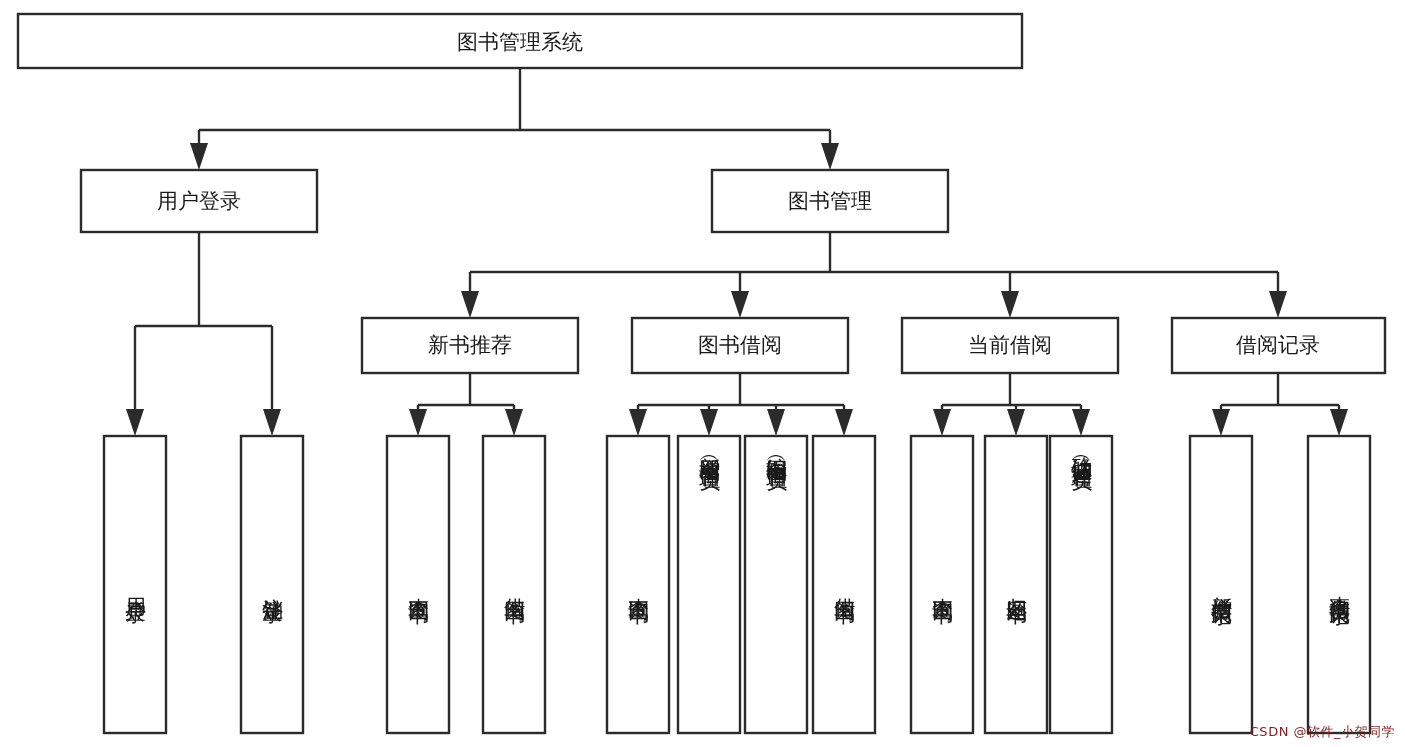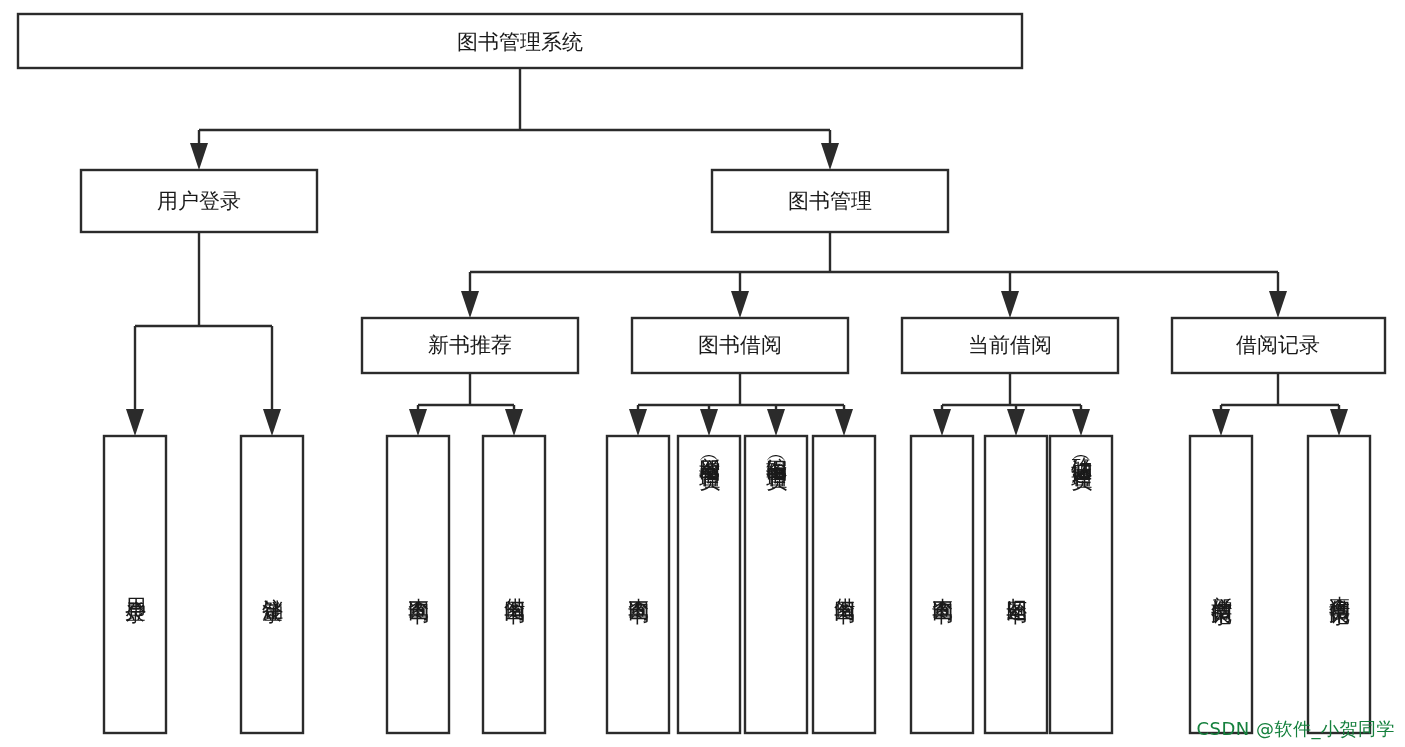--- a/index.html
+++ b/index.html
@@ -64,22 +64,22 @@
     color: #1a1a1a;
     letter-spacing: 2px;
     white-space: nowrap;
     text-align: center;
   }
   .watermark {
     position: absolute;
     right: 10px;
     bottom: 6px;
     font-family: "DejaVu Sans", "Liberation Sans", sans-serif;
-    font-size: 18px;
-    color: #15803d;
+    font-size: 13px;
+    color: #7f1d1d;
     white-space: nowrap;
     letter-spacing: 0.5px;
   }
 </style>
 </head>
 <body>
 
 <div id="diagram-root">
 
   <svg id="tree-svg" viewBox="0 0 1405 747">

